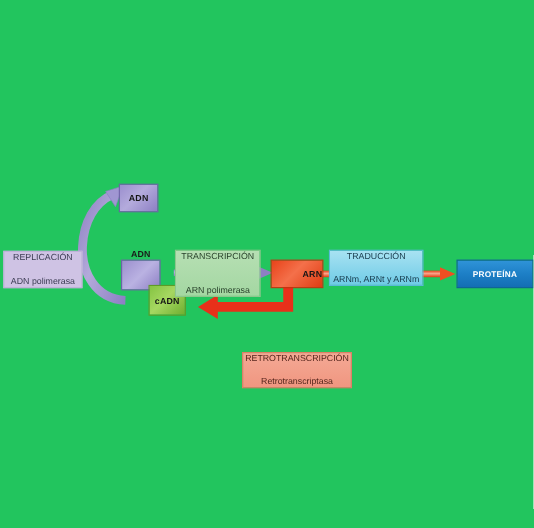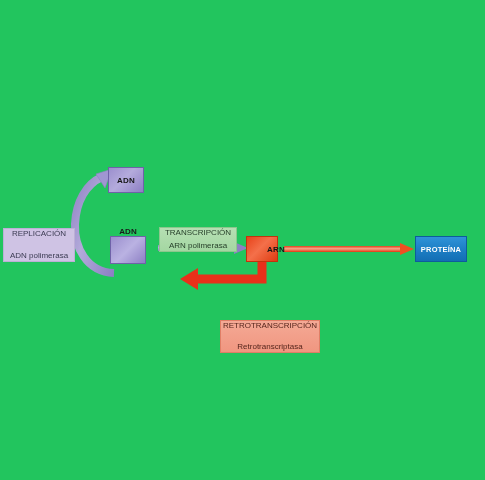--- a/index.html
+++ b/index.html
@@ -54,29 +54,29 @@
     border: 1px solid #6f62a8;
   }
   #node-cadn {
     left: 135px; top: 259px; width: 34px; height: 28px;
     background: linear-gradient(135deg,#85c442 0%, #a6d761 45%, #6fae2f 100%);
     border: 1px solid #5f9b26;
     font-size: 8px;
     color: #141414;
   }
   #node-arn {
-    left: 246px; top: 236px; width: 32px; height: 26px;
+    left: 246px; top: 236px; width: 48px; height: 26px;
     background: linear-gradient(135deg,#e8431a 0%, #f4704a 45%, #df3c12 100%);
     border: 1px solid #c2330d;
     font-size: 8px;
     color: #161616;
     padding-left: 28px;
   }
   #node-proteina {
-    left: 415px; top: 236px; width: 52px; height: 26px;
+    left: 415px; top: 236px; width: 70px; height: 26px;
     background: linear-gradient(180deg,#2f93d8 0%, #1d7fc6 50%, #136eb4 100%);
     border: 1px solid #0e5c9b;
     font-size: 7.5px;
     color: #ffffff;
   }
   
   .caption {
     position: absolute;
     box-sizing: border-box;
     display: flex;
@@ -89,21 +89,21 @@
   }
   .caption .l1 { font-size: 8px; }
   .caption .l2 { font-size: 8px; }
   #cap-replicacion {
     left: 3px; top: 196px; width: 72px; height: 34px;
     background: #cfc3e4;
     border: 1px solid #bcb0d6;
     color: #3b3b52;
   }
   #cap-transcripcion {
-    left: 159px; top: 195px; width: 78px; height: 25px;
+    left: 159px; top: 195px; width: 78px; height: 43px;
     background: linear-gradient(180deg,#b6dfb3 0%, #a4d7a2 100%);
     border: 1px solid #8dc78d;
     color: #27402a;
   }
   #cap-traduccion {
     left: 299px; top: 195px; width: 86px; height: 33px;
     background: linear-gradient(180deg,#a8e2f2 0%, #6fcbe6 100%);
     border: 1px solid #5ab9d8;
     color: #17394a;
   }
@@ -170,38 +170,45 @@
   </svg>
 
   <div class="node" id="node-adn-top">
     <span>ADN</span>
   </div>
 
   <div class="label-above" style="left:106px; top:227px; width:44px;">ADN</div>
 
   <div class="node" id="node-adn-bottom"></div>
 
+  <div class="node" id="node-cadn">
+    <span>cADN</span>
+  </div>
 
   <div class="node" id="node-arn">
     <span>ARN</span>
   </div>
 
   <div class="node" id="node-proteina">
     <span>PROTEÍNA</span>
   </div>
 
   <div class="caption" id="cap-replicacion">
     <span class="l1">REPLICACIÓN</span>
     <span class="l2">ADN polimerasa</span>
   </div>
 
   <div class="caption" id="cap-transcripcion">
     <span class="l1">TRANSCRIPCIÓN</span>
     <span class="l2">ARN polimerasa</span>
   </div>
 
+  <div class="caption" id="cap-traduccion">
+    <span class="l1">TRADUCCIÓN</span>
+    <span class="l2">ARNm, ARNt y ARNm</span>
+  </div>
 
   <div class="caption" id="cap-retro">
     <span class="l1">RETROTRANSCRIPCIÓN</span>
     <span class="l2">Retrotranscriptasa</span>
   </div>
 
 </div>
 
 </body></html>

